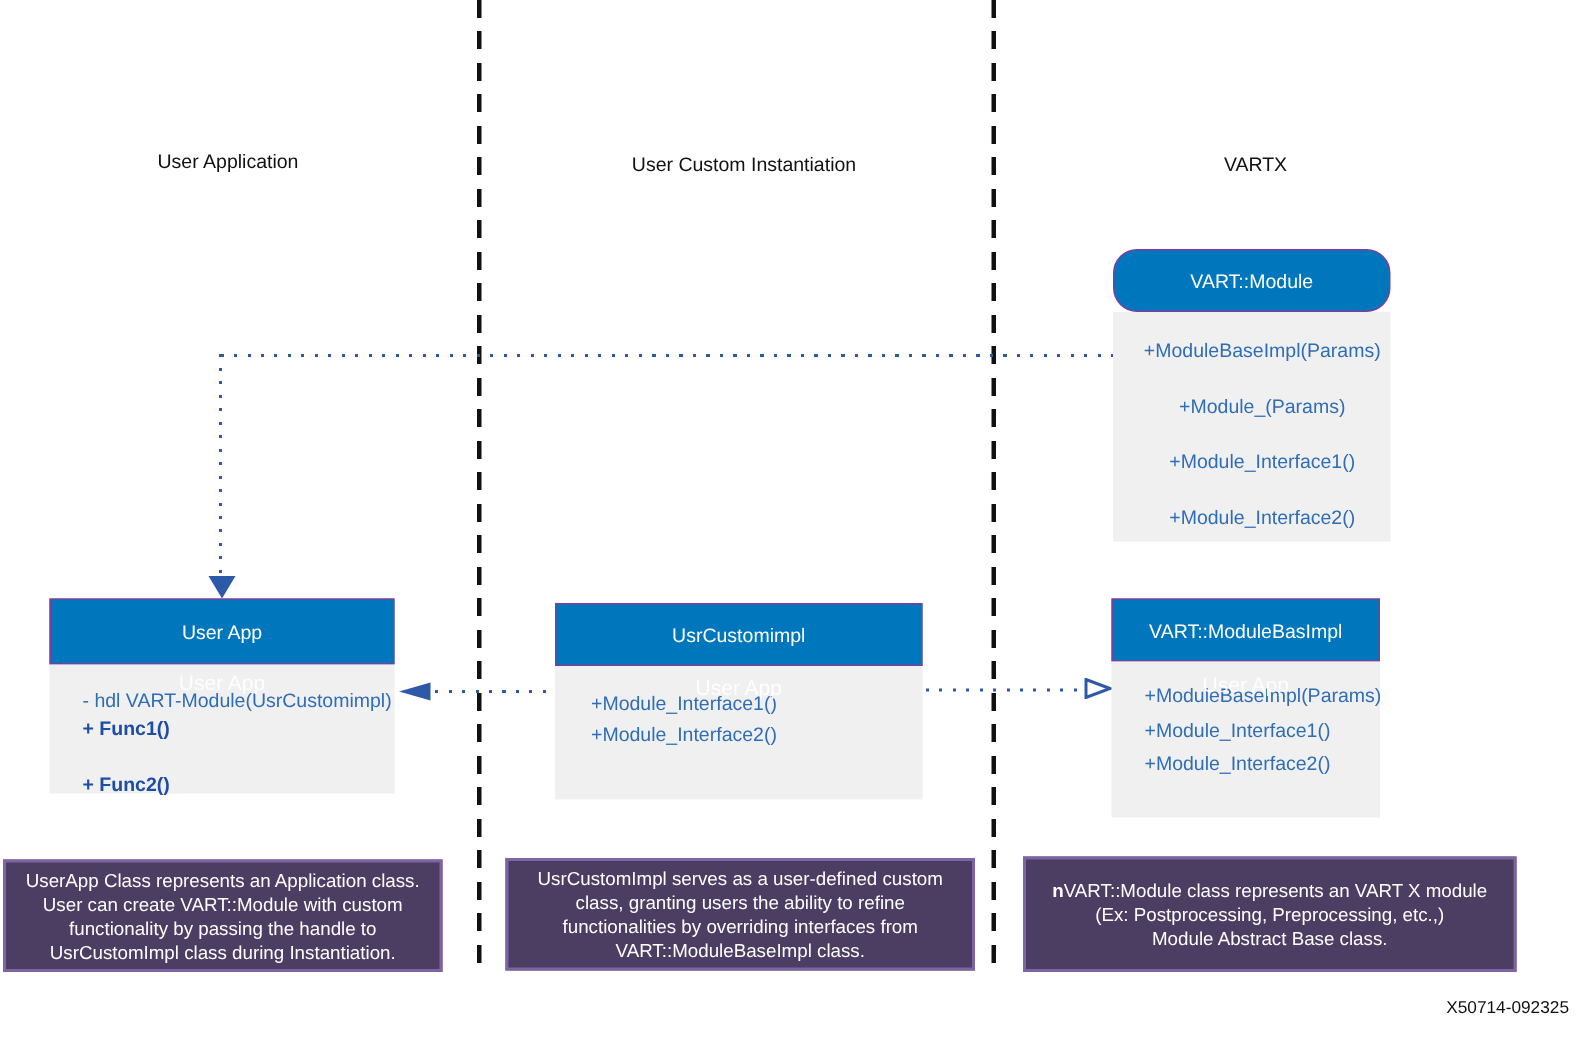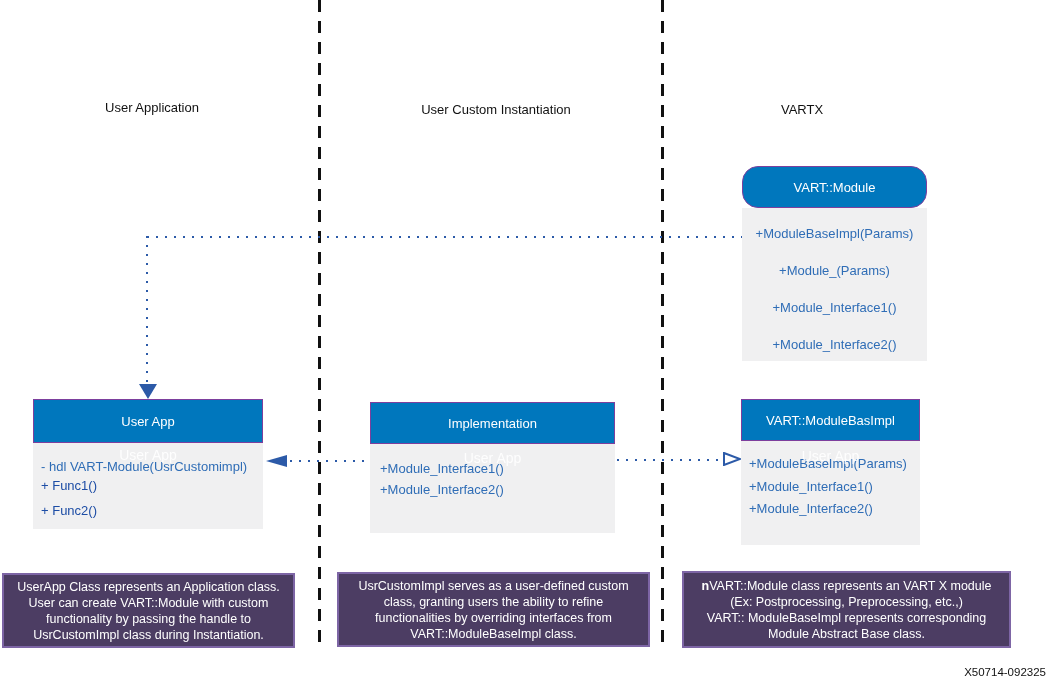--- a/index.html
+++ b/index.html
@@ -20,43 +20,43 @@
 
   
   .vdash{position:absolute;width:3px;background:repeating-linear-gradient(to bottom,var(--ink) 0 12px,transparent 12px 21px);}
   #dash1{left:318px;top:0;height:650px;}
   #dash2{left:661px;top:0;height:650px;}
 
   
   .lane-label{position:absolute;font-size:13px;color:var(--ink);text-align:center;}
   #lane-label-1{left:52px;top:100px;width:200px;}
   #lane-label-2{left:386px;top:102px;width:220px;}
-  #lane-label-3{left:702px;top:102px;width:200px;}
+  #lane-label-3{left:737px;top:102px;width:200px;}
 
   
   .uml{position:absolute;}
   .uml-header{background:var(--header-blue);border:1px solid var(--header-border);color:#ffffff;
     display:flex;align-items:center;justify-content:center;font-size:13px;}
   .uml-body{background:var(--body-gray);position:relative;font-size:13px;color:var(--member-blue);}
-  .member{line-height:17px;white-space:nowrap;}
-  .bold{font-weight:normal;color:var(--member-bold-blue);}
+  .member{line-height:17px;white-space:nowrap;padding-left:14px;}
+  .bold{font-weight:bold;color:var(--member-bold-blue);}
   .ghost{position:absolute;left:0;width:100%;text-align:center;color:rgba(255,255,255,0.9);
     font-size:14px;pointer-events:none;white-space:nowrap;overflow:hidden;}
 
   #box-vart-module{left:742px;top:166px;width:185px;}
   #box-vart-module .uml-header{height:42px;border-radius:16px;}
   #box-vart-module .uml-body{height:153px;text-align:center;padding-top:17px;}
   #box-vart-module .member{margin-bottom:20px;}
 
   #box-user-app{left:33px;top:399px;width:230px;}
   #box-user-app .uml-header{height:44px;}
   #box-user-app .uml-body{height:86px;padding:15px 0 0 8px;}
   #box-user-app .ghost{top:4px;}
   #box-user-app .m2{margin-top:2px;}
-  #box-user-app .m3{margin-top:8px;}
+  #box-user-app .m3{margin-top:20px;}
 
   #box-user-custom{left:370px;top:402px;width:245px;}
   #box-user-custom .uml-header{height:42px;}
   #box-user-custom .uml-body{height:89px;padding:16px 0 0 10px;}
   #box-user-custom .ghost{top:6px;}
   #box-user-custom .m2{margin-top:4px;}
 
   #box-base-impl{left:741px;top:399px;width:179px;}
   #box-base-impl .uml-header{height:42px;text-align:center;}
   #box-base-impl .uml-body{height:104px;padding:14px 0 0 8px;}
@@ -125,21 +125,21 @@
     <div class="uml-header">User App</div>
     <div class="uml-body">
       <span class="ghost">User App</span>
       <div class="member">- hdl VART-Module(UsrCustomimpl)</div>
       <div class="member bold m2">+ Func1()</div>
       <div class="member bold m3">+ Func2()</div>
     </div>
   </div>
 
   <div class="uml" id="box-user-custom">
-    <div class="uml-header">Implementation</div>
+    <div class="uml-header">UsrCustomimpl</div>
     <div class="uml-body">
       <span class="ghost">User App</span>
       <div class="member">+Module_Interface1()</div>
       <div class="member m2">+Module_Interface2()</div>
     </div>
   </div>
 
   <div class="uml" id="box-base-impl">
     <div class="uml-header">VART::ModuleBasImpl</div>
     <div class="uml-body">
@@ -160,19 +160,18 @@
   <div class="note" id="note-2">
     <div>UsrCustomImpl serves as a user-defined custom</div>
     <div>class, granting users the ability to refine</div>
     <div>functionalities by overriding interfaces from</div>
     <div>VART::ModuleBaseImpl class.</div>
   </div>
 
   <div class="note" id="note-3">
     <div><span class="b">n</span><span>VART::Module class represents an VART X module</span></div>
     <div>(Ex: Postprocessing, Preprocessing, etc.,)</div>
-    <div>VART:: ModuleBaseImpl represents corresponding</div>
     <div>Module Abstract Base class.</div>
   </div>
 
   <div id="figure-id">X50714-092325</div>
 
 </div>
 
 </body></html>

